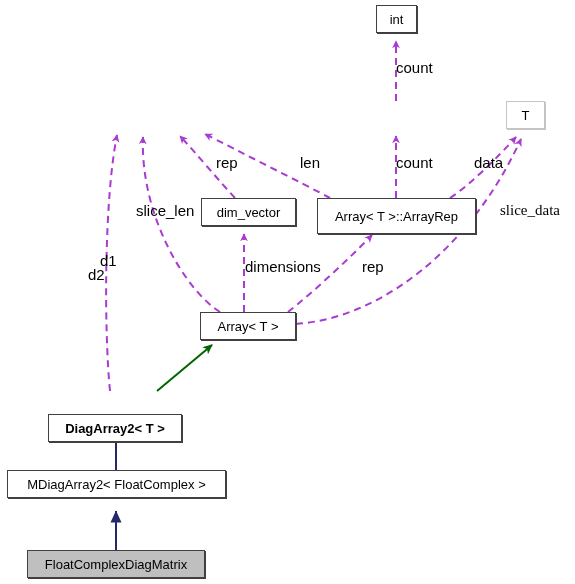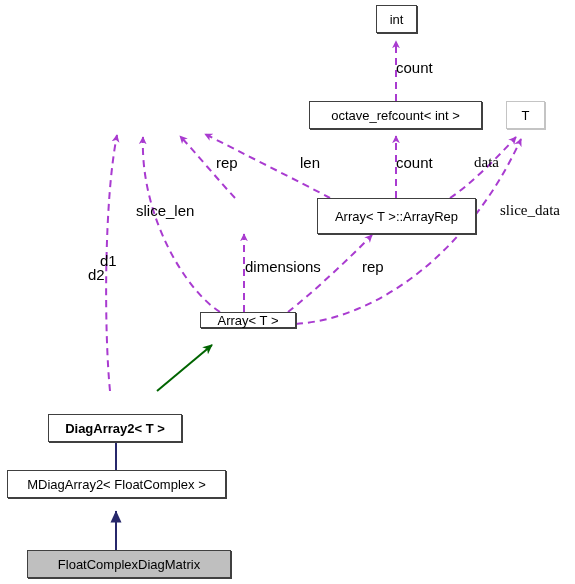--- a/index.html
+++ b/index.html
@@ -84,33 +84,33 @@
       <path d="M157,391 L212,345"></path>
     </g>
 
     <g fill="none" stroke="#27286b" stroke-width="2" marker-end="url(#arrow-inherit)">
       <path d="M116,470 L116,431"></path>
       <path d="M116,550 L116,511"></path>
     </g>
   </svg>
 
   <div class="node" style="left:376px;top:5px;width:41px;height:28px;">int</div>
-  <div class="node" style="left:309px;top:101px;width:173px;height:28px;">octave_refcount&lt; int &gt;</div>
   <div class="node light" style="left:506px;top:101px;width:39px;height:28px;">T</div>
+  <div class="node" style="left:201px;top:198px;width:95px;height:28px;">dim_vector</div>
   <div class="node" style="left:317px;top:198px;width:159px;height:36px;">Array&lt; T &gt;::ArrayRep</div>
-  <div class="node" style="left:200px;top:312px;width:96px;height:16px;">Array&lt; T &gt;</div>
+  <div class="node" style="left:200px;top:312px;width:96px;height:28px;">Array&lt; T &gt;</div>
   <div class="node" style="left:48px;top:414px;width:134px;height:28px;font-weight:bold;">DiagArray2&lt; T &gt;</div>
   <div class="node" style="left:7px;top:470px;width:219px;height:28px;">MDiagArray2&lt; FloatComplex &gt;</div>
-  <div class="node current" style="left:27px;top:550px;width:204px;height:28px;">FloatComplexDiagMatrix</div>
+  <div class="node current" style="left:27px;top:550px;width:178px;height:28px;">FloatComplexDiagMatrix</div>
 
   <div class="edge-label" style="left:396px;top:60px;">count</div>
   <div class="edge-label" style="left:216px;top:155px;">rep</div>
   <div class="edge-label" style="left:300px;top:155px;">len</div>
   <div class="edge-label" style="left:396px;top:155px;">count</div>
-  <div class="edge-label" style="left:474px;top:155px;font-family:Liberation Serif, serif;">data</div>
+  <div class="edge-label" style="left:474px;top:155px;">data</div>
   <div class="edge-label" style="left:136px;top:203px;">slice_len</div>
   <div class="edge-label" style="left:500px;top:203px;font-family:Liberation Serif, serif;">slice_data</div>
   <div class="edge-label" style="left:245px;top:259px;">dimensions</div>
   <div class="edge-label" style="left:362px;top:259px;">rep</div>
   <div class="edge-label" style="left:100px;top:253px;">d1</div>
   <div class="edge-label" style="left:88px;top:267px;">d2</div>
 
 </div>
 
 </body></html>

